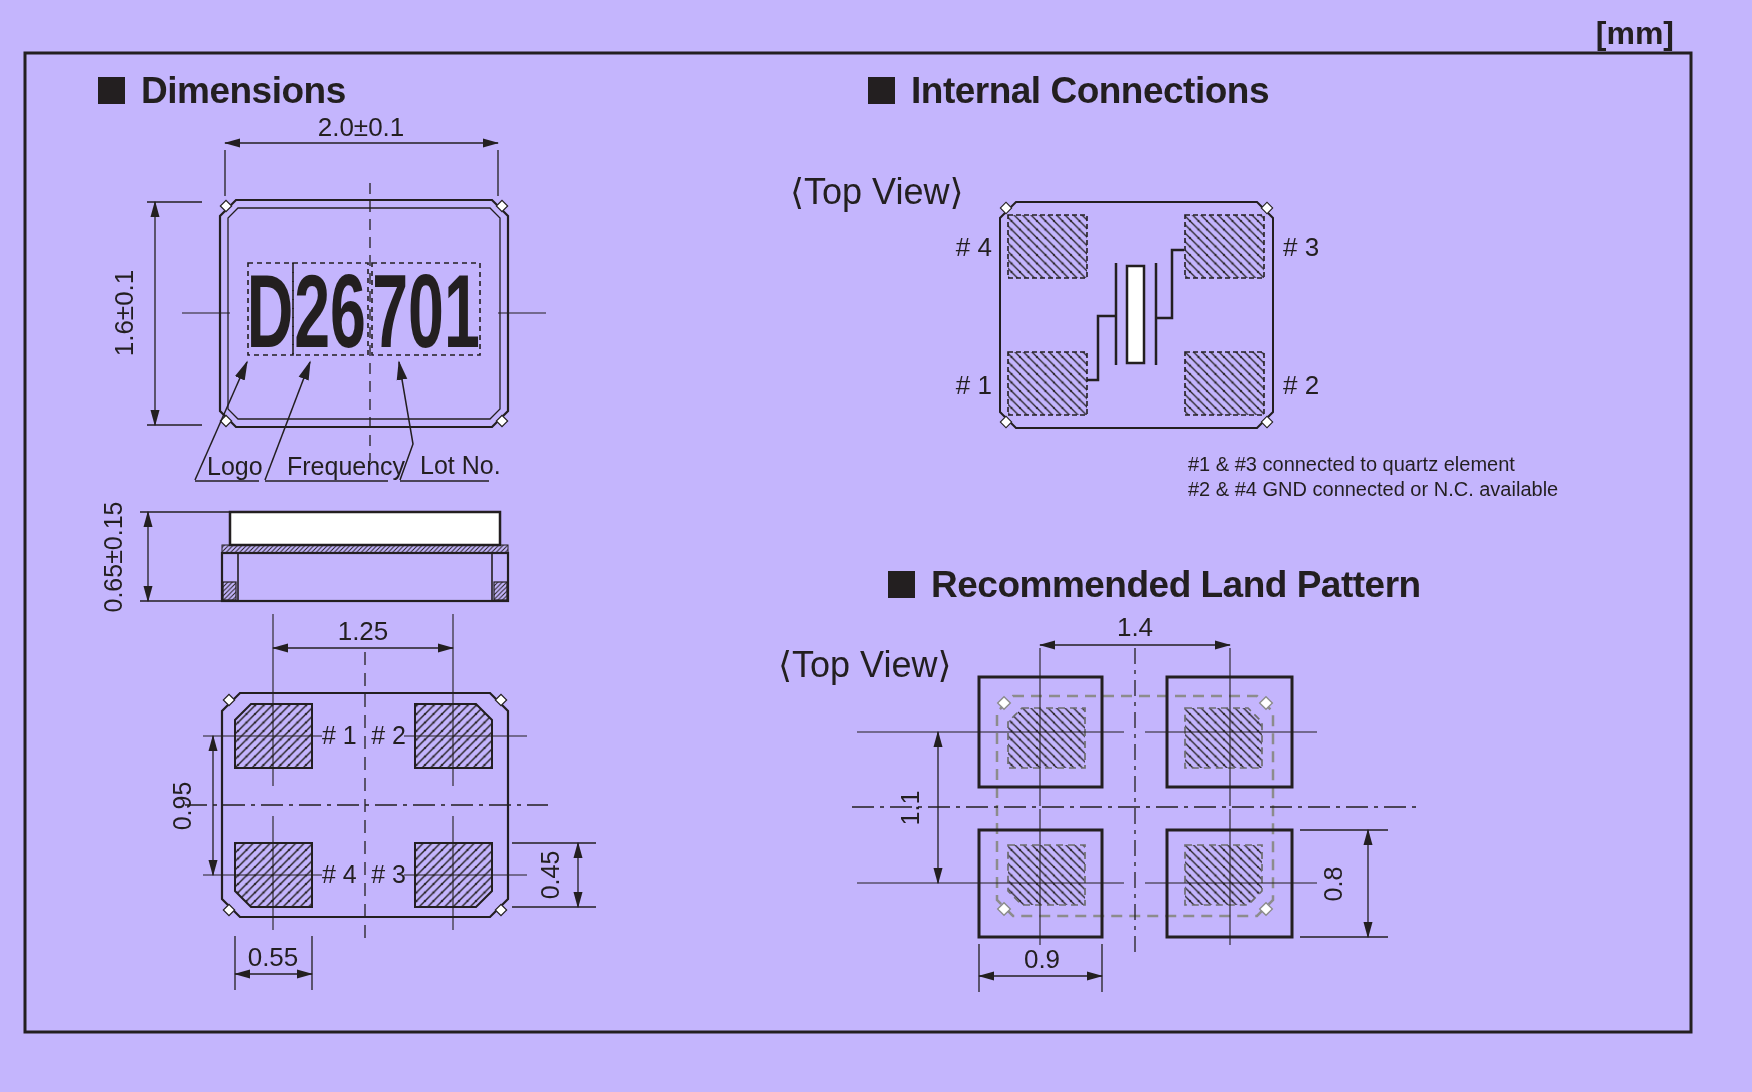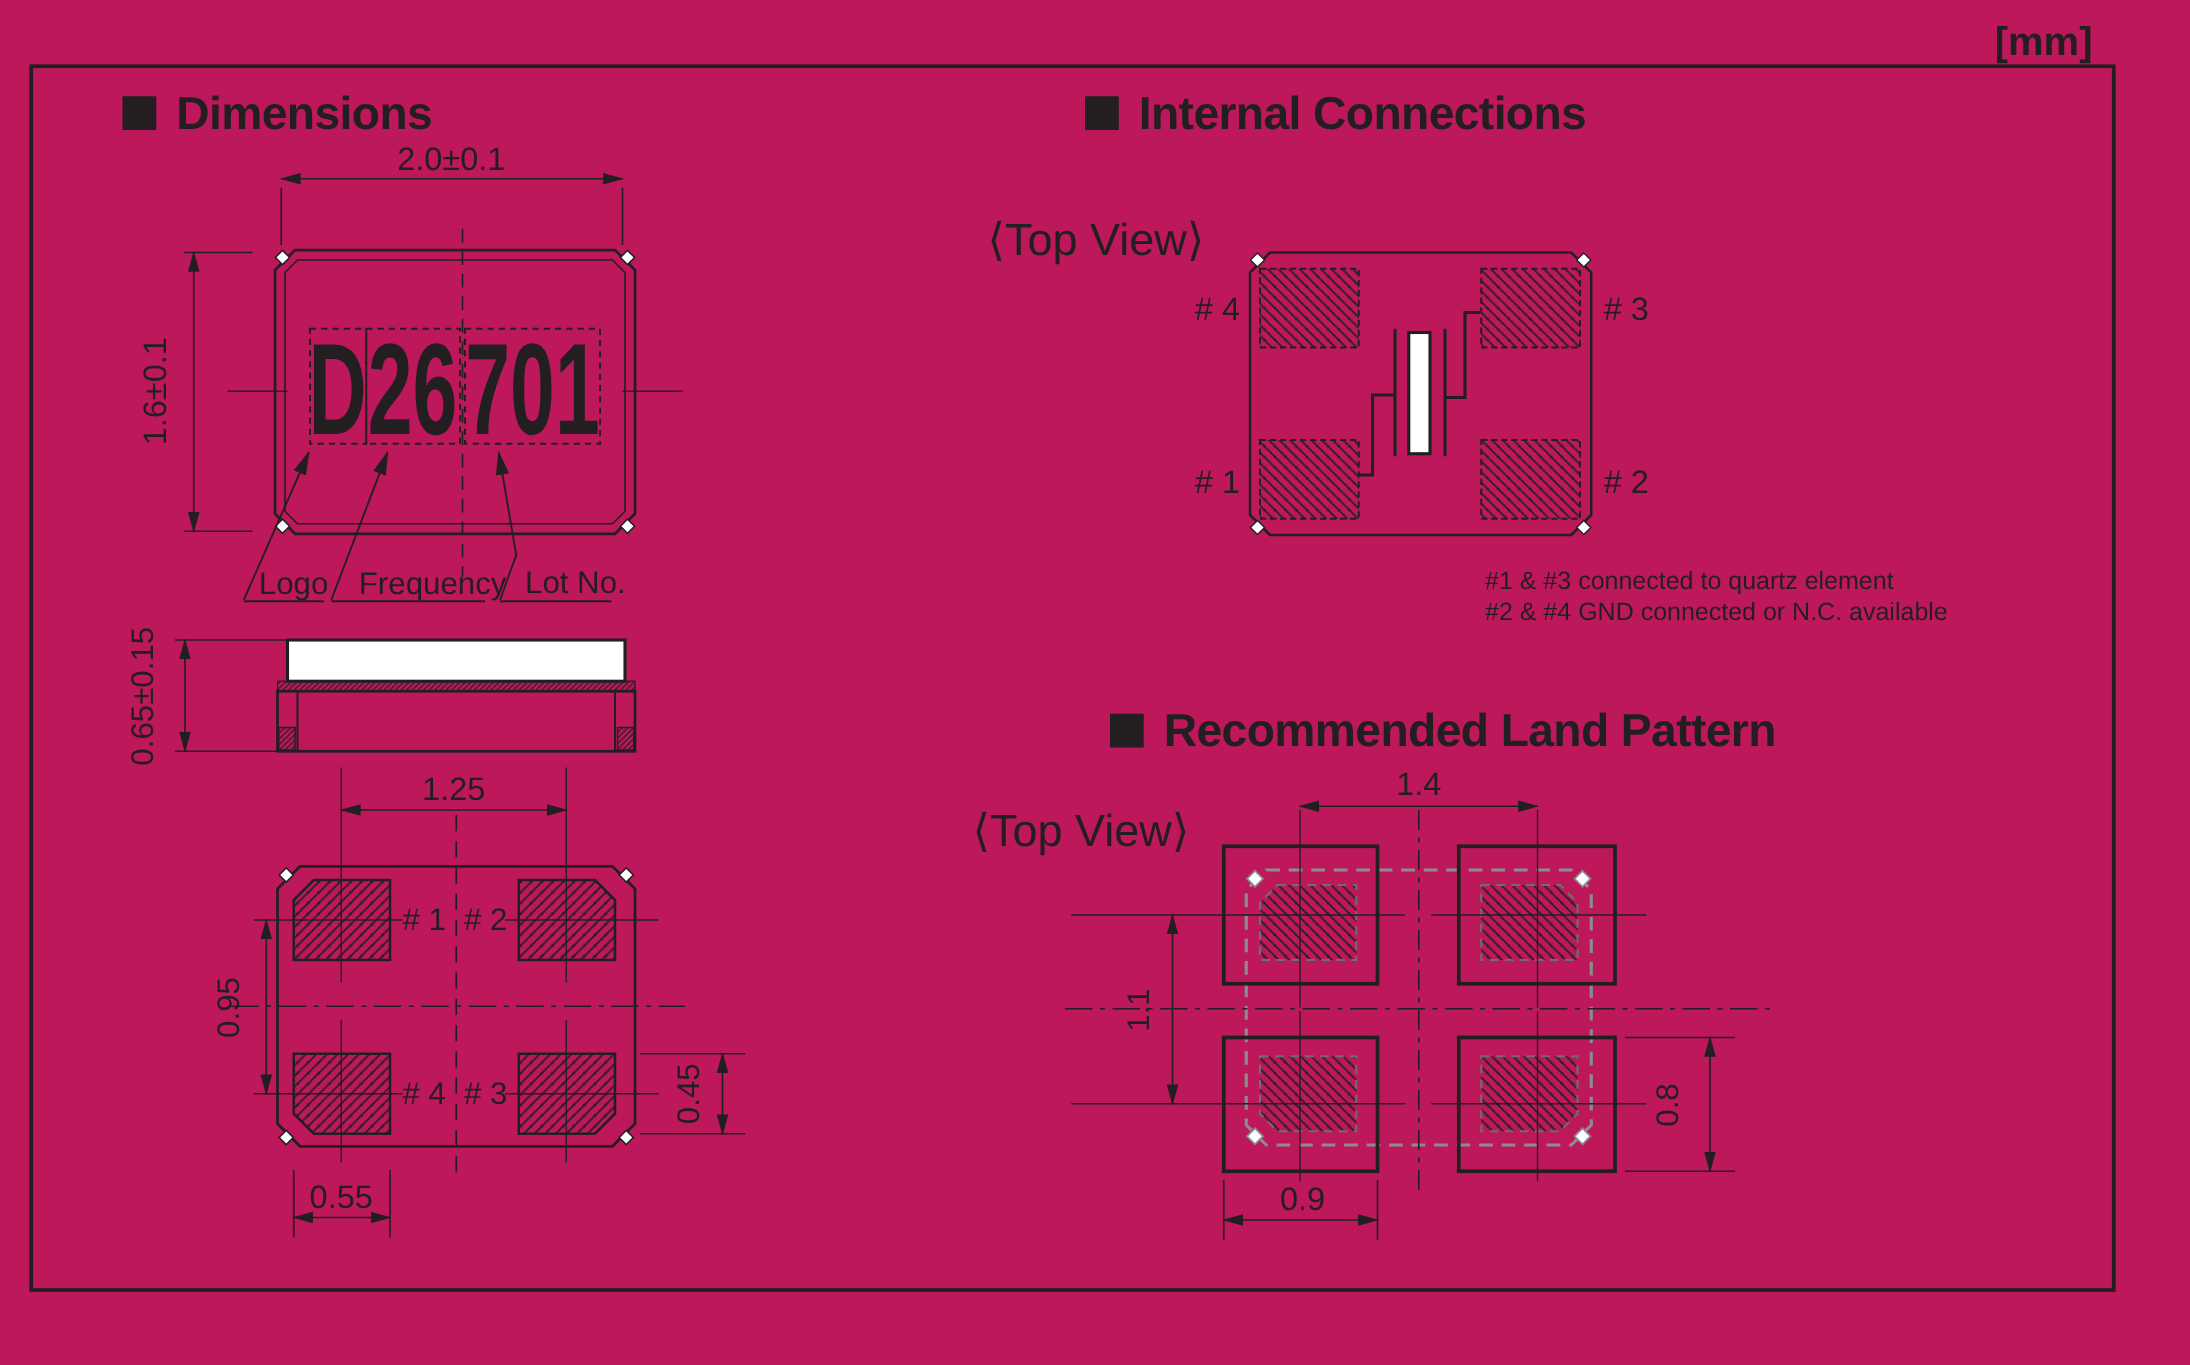--- a/index.html
+++ b/index.html
@@ -1,16 +1,16 @@
 <!DOCTYPE html>
 <html><head>
 <meta charset="utf-8">
 <style>
   html,body{margin:0;padding:0;background:#ffffff;}
-  .page{position:relative;width:1752px;height:1092px;background:#be185d;overflow:hidden;
+  .page{position:relative;width:1752px;height:1092px;background:#c4b5fd;overflow:hidden;
         font-family:"Liberation Sans","DejaVu Sans",sans-serif;}
   svg text{font-family:"Liberation Sans","DejaVu Sans",sans-serif;fill:#231f20;}
   .title-t{font-size:37px;font-weight:bold;letter-spacing:-0.5px;}
   .view-t{font-size:36px;}
   .dim-t{font-size:26px;}
   .dim-s{font-size:25px;}
   .lbl-t{font-size:25px;}
   .pad-t{font-size:25px;}
   .pin-t{font-size:26px;}
   .note-t{font-size:20px;}

